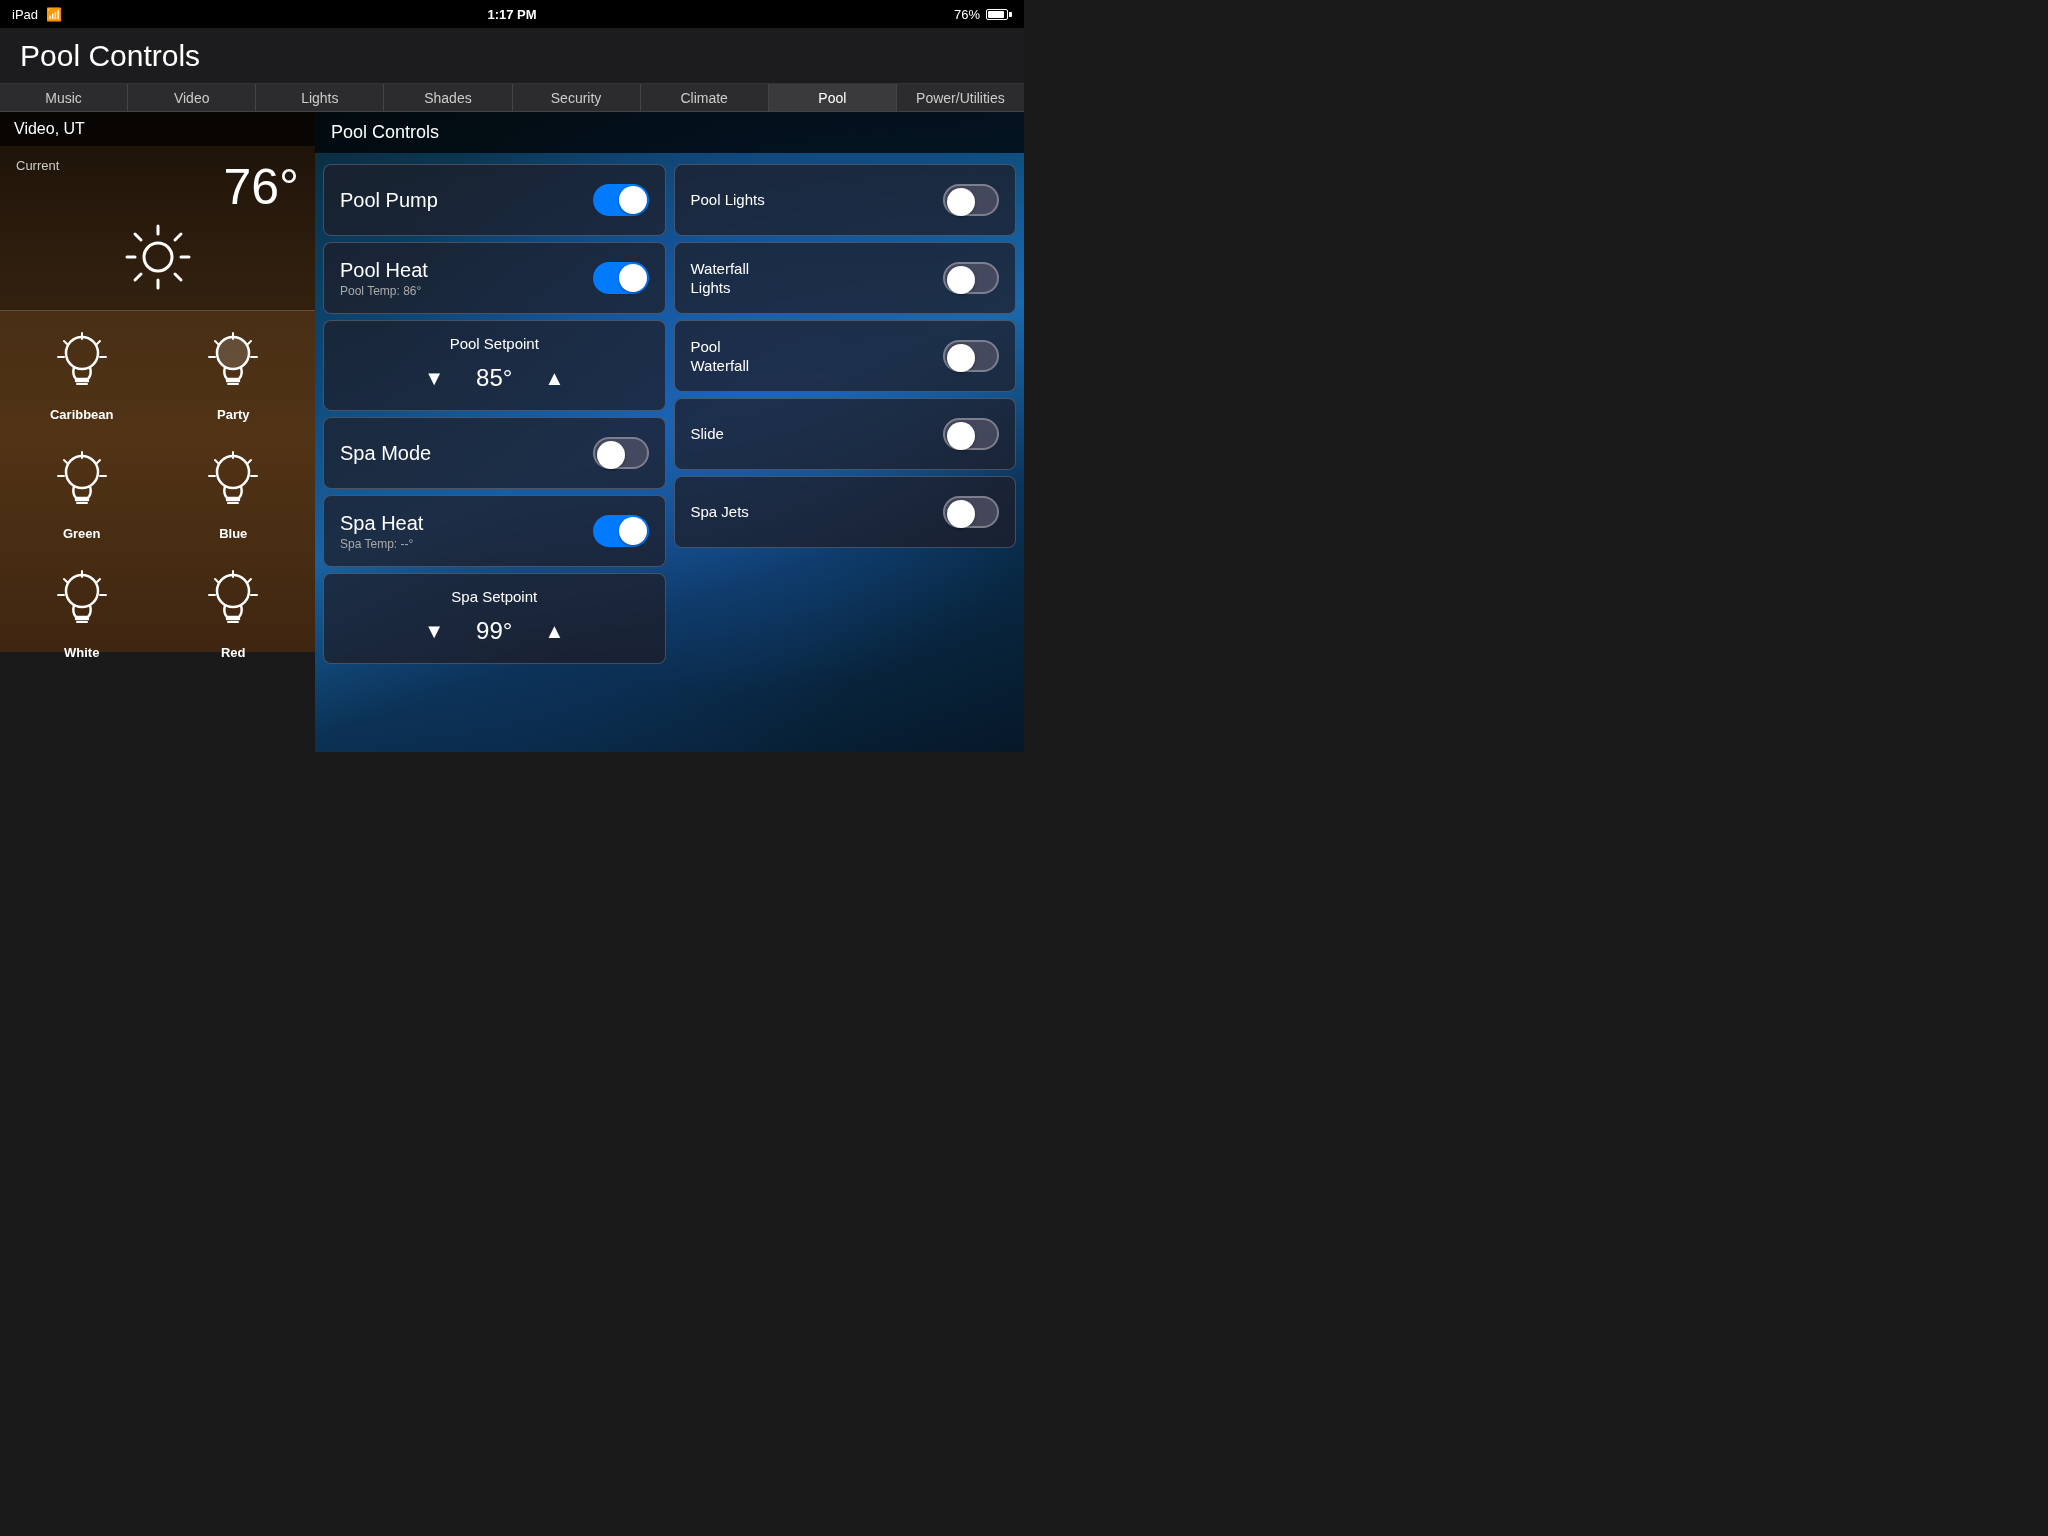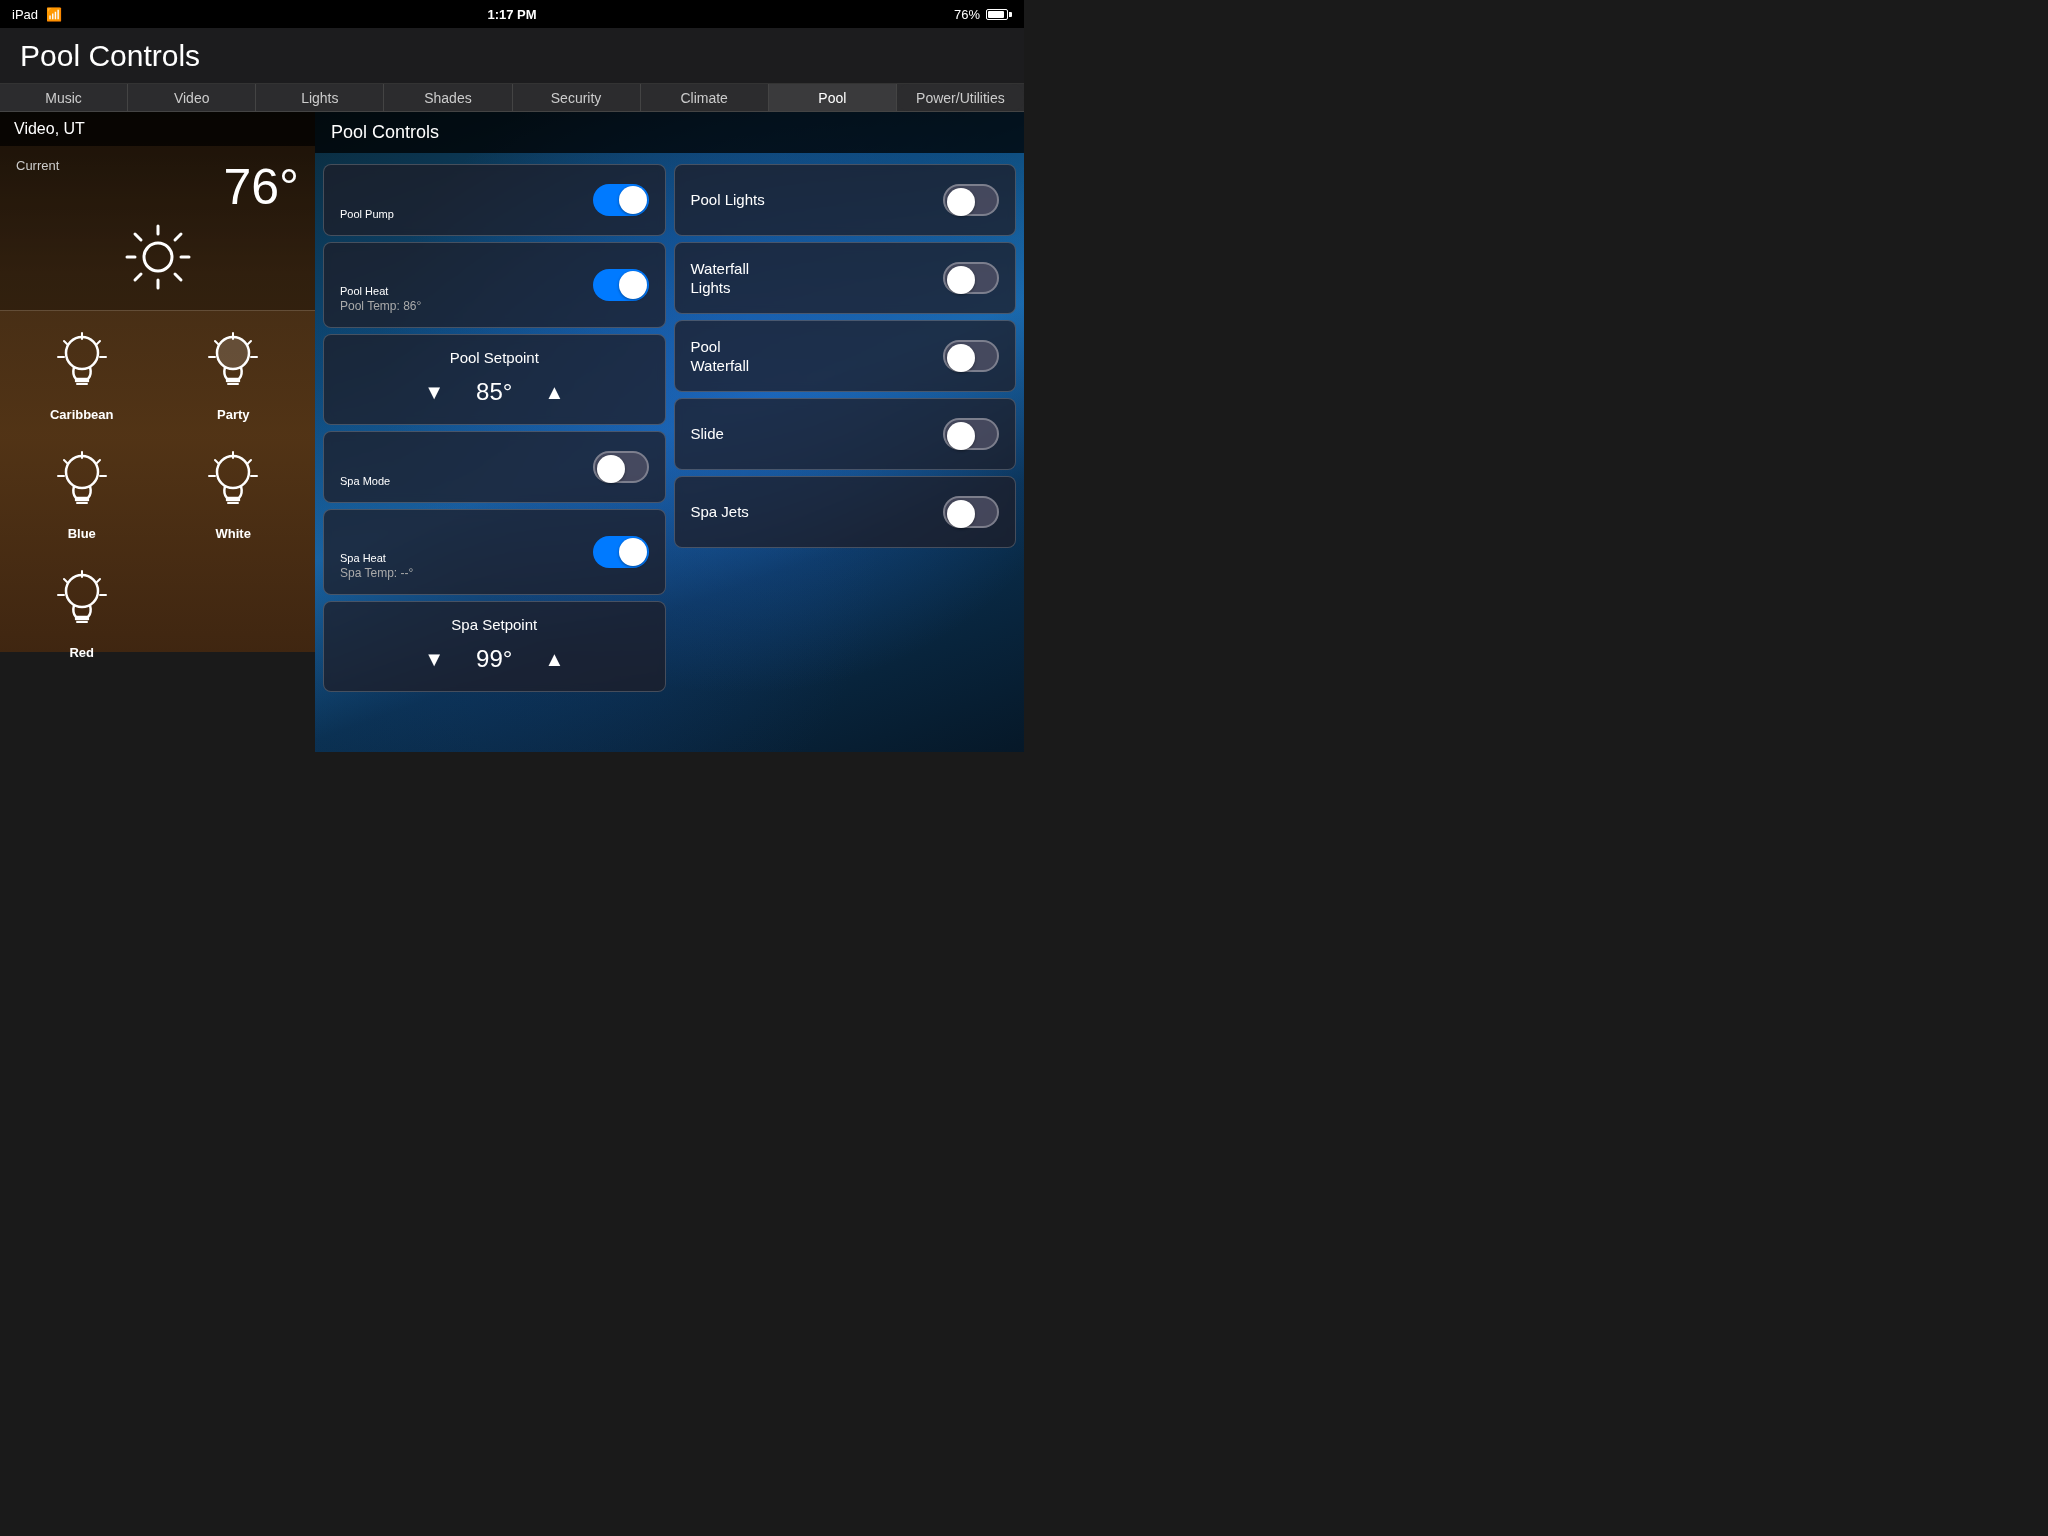--- a/index.html
+++ b/index.html
@@ -164,24 +164,23 @@
       min-height: 72px;
       cursor: pointer;
       backdrop-filter: blur(4px);
     }
     .control-card.setpoint {
       flex-direction: column;
       align-items: center;
       gap: 8px;
     }
     .card-label {
-      font-size: 11px;
+      font-size: 20px;
       color: #fff;
       flex: 1;
-      margin-top: 28px;
     }
     .card-sublabel {
       font-size: 12px;
       color: #aaa;
       margin-top: 2px;
     }
 
     
     .toggle-switch {
       width: 56px;
@@ -406,63 +405,77 @@
               <line x1="21" y1="53" x2="31" y2="53" stroke="white" stroke-width="2" stroke-linecap="round"></line>
               <line x1="26" y1="2" x2="26" y2="8" stroke="white" stroke-width="2" stroke-linecap="round"></line>
               <line x1="8" y1="10" x2="12" y2="14" stroke="white" stroke-width="2" stroke-linecap="round"></line>
               <line x1="2" y1="26" x2="8" y2="26" stroke="white" stroke-width="2" stroke-linecap="round"></line>
               <line x1="44" y1="10" x2="40" y2="14" stroke="white" stroke-width="2" stroke-linecap="round"></line>
               <line x1="50" y1="26" x2="44" y2="26" stroke="white" stroke-width="2" stroke-linecap="round"></line>
             </svg>
             <span class="label">Party</span>
           </div>
 
-
           <div class="light-mode-btn">
             <svg class="bulb-icon" viewBox="0 0 52 60" fill="none" xmlns="http://www.w3.org/2000/svg">
               <circle cx="26" cy="22" r="16" stroke="white" stroke-width="2.5" fill="none"></circle>
               <path d="M18 36 Q16 44 20 48 L32 48 Q36 44 34 36" stroke="white" stroke-width="2.5" fill="none"></path>
               <line x1="20" y1="50" x2="32" y2="50" stroke="white" stroke-width="2.5" stroke-linecap="round"></line>
               <line x1="21" y1="53" x2="31" y2="53" stroke="white" stroke-width="2" stroke-linecap="round"></line>
               <line x1="26" y1="2" x2="26" y2="8" stroke="white" stroke-width="2" stroke-linecap="round"></line>
               <line x1="8" y1="10" x2="12" y2="14" stroke="white" stroke-width="2" stroke-linecap="round"></line>
               <line x1="2" y1="26" x2="8" y2="26" stroke="white" stroke-width="2" stroke-linecap="round"></line>
               <line x1="44" y1="10" x2="40" y2="14" stroke="white" stroke-width="2" stroke-linecap="round"></line>
               <line x1="50" y1="26" x2="44" y2="26" stroke="white" stroke-width="2" stroke-linecap="round"></line>
             </svg>
-            <span class="label">Blue</span>
+            <span class="label">Green</span>
           </div>
 
           <div class="light-mode-btn">
             <svg class="bulb-icon" viewBox="0 0 52 60" fill="none" xmlns="http://www.w3.org/2000/svg">
               <circle cx="26" cy="22" r="16" stroke="white" stroke-width="2.5" fill="none"></circle>
               <path d="M18 36 Q16 44 20 48 L32 48 Q36 44 34 36" stroke="white" stroke-width="2.5" fill="none"></path>
               <line x1="20" y1="50" x2="32" y2="50" stroke="white" stroke-width="2.5" stroke-linecap="round"></line>
               <line x1="21" y1="53" x2="31" y2="53" stroke="white" stroke-width="2" stroke-linecap="round"></line>
               <line x1="26" y1="2" x2="26" y2="8" stroke="white" stroke-width="2" stroke-linecap="round"></line>
               <line x1="8" y1="10" x2="12" y2="14" stroke="white" stroke-width="2" stroke-linecap="round"></line>
               <line x1="2" y1="26" x2="8" y2="26" stroke="white" stroke-width="2" stroke-linecap="round"></line>
               <line x1="44" y1="10" x2="40" y2="14" stroke="white" stroke-width="2" stroke-linecap="round"></line>
               <line x1="50" y1="26" x2="44" y2="26" stroke="white" stroke-width="2" stroke-linecap="round"></line>
             </svg>
-            <span class="label">White</span>
+            <span class="label">Blue</span>
           </div>
 
           <div class="light-mode-btn">
             <svg class="bulb-icon" viewBox="0 0 52 60" fill="none" xmlns="http://www.w3.org/2000/svg">
               <circle cx="26" cy="22" r="16" stroke="white" stroke-width="2.5" fill="none"></circle>
               <path d="M18 36 Q16 44 20 48 L32 48 Q36 44 34 36" stroke="white" stroke-width="2.5" fill="none"></path>
               <line x1="20" y1="50" x2="32" y2="50" stroke="white" stroke-width="2.5" stroke-linecap="round"></line>
               <line x1="21" y1="53" x2="31" y2="53" stroke="white" stroke-width="2" stroke-linecap="round"></line>
               <line x1="26" y1="2" x2="26" y2="8" stroke="white" stroke-width="2" stroke-linecap="round"></line>
               <line x1="8" y1="10" x2="12" y2="14" stroke="white" stroke-width="2" stroke-linecap="round"></line>
               <line x1="2" y1="26" x2="8" y2="26" stroke="white" stroke-width="2" stroke-linecap="round"></line>
               <line x1="44" y1="10" x2="40" y2="14" stroke="white" stroke-width="2" stroke-linecap="round"></line>
               <line x1="50" y1="26" x2="44" y2="26" stroke="white" stroke-width="2" stroke-linecap="round"></line>
             </svg>
+            <span class="label">White</span>
+          </div>
+
+          <div class="light-mode-btn">
+            <svg class="bulb-icon" viewBox="0 0 52 60" fill="none" xmlns="http://www.w3.org/2000/svg">
+              <circle cx="26" cy="22" r="16" stroke="white" stroke-width="2.5" fill="none"></circle>
+              <path d="M18 36 Q16 44 20 48 L32 48 Q36 44 34 36" stroke="white" stroke-width="2.5" fill="none"></path>
+              <line x1="20" y1="50" x2="32" y2="50" stroke="white" stroke-width="2.5" stroke-linecap="round"></line>
+              <line x1="21" y1="53" x2="31" y2="53" stroke="white" stroke-width="2" stroke-linecap="round"></line>
+              <line x1="26" y1="2" x2="26" y2="8" stroke="white" stroke-width="2" stroke-linecap="round"></line>
+              <line x1="8" y1="10" x2="12" y2="14" stroke="white" stroke-width="2" stroke-linecap="round"></line>
+              <line x1="2" y1="26" x2="8" y2="26" stroke="white" stroke-width="2" stroke-linecap="round"></line>
+              <line x1="44" y1="10" x2="40" y2="14" stroke="white" stroke-width="2" stroke-linecap="round"></line>
+              <line x1="50" y1="26" x2="44" y2="26" stroke="white" stroke-width="2" stroke-linecap="round"></line>
+            </svg>
             <span class="label">Red</span>
           </div>
 
         </div>
       </div>
     </div>
   </div>
 
   <div class="pool-panel">
     <div class="pool-bg"></div>

